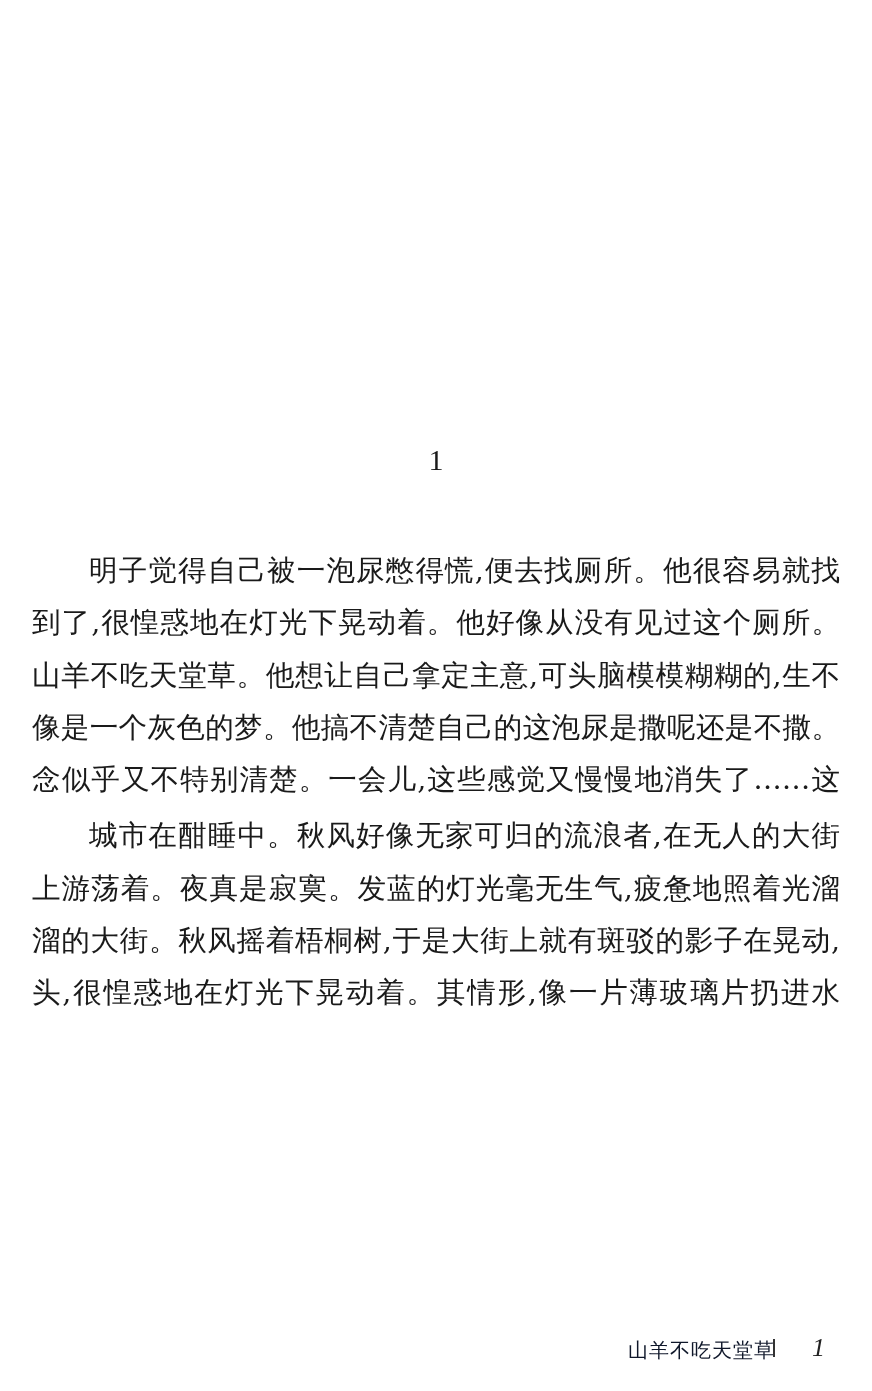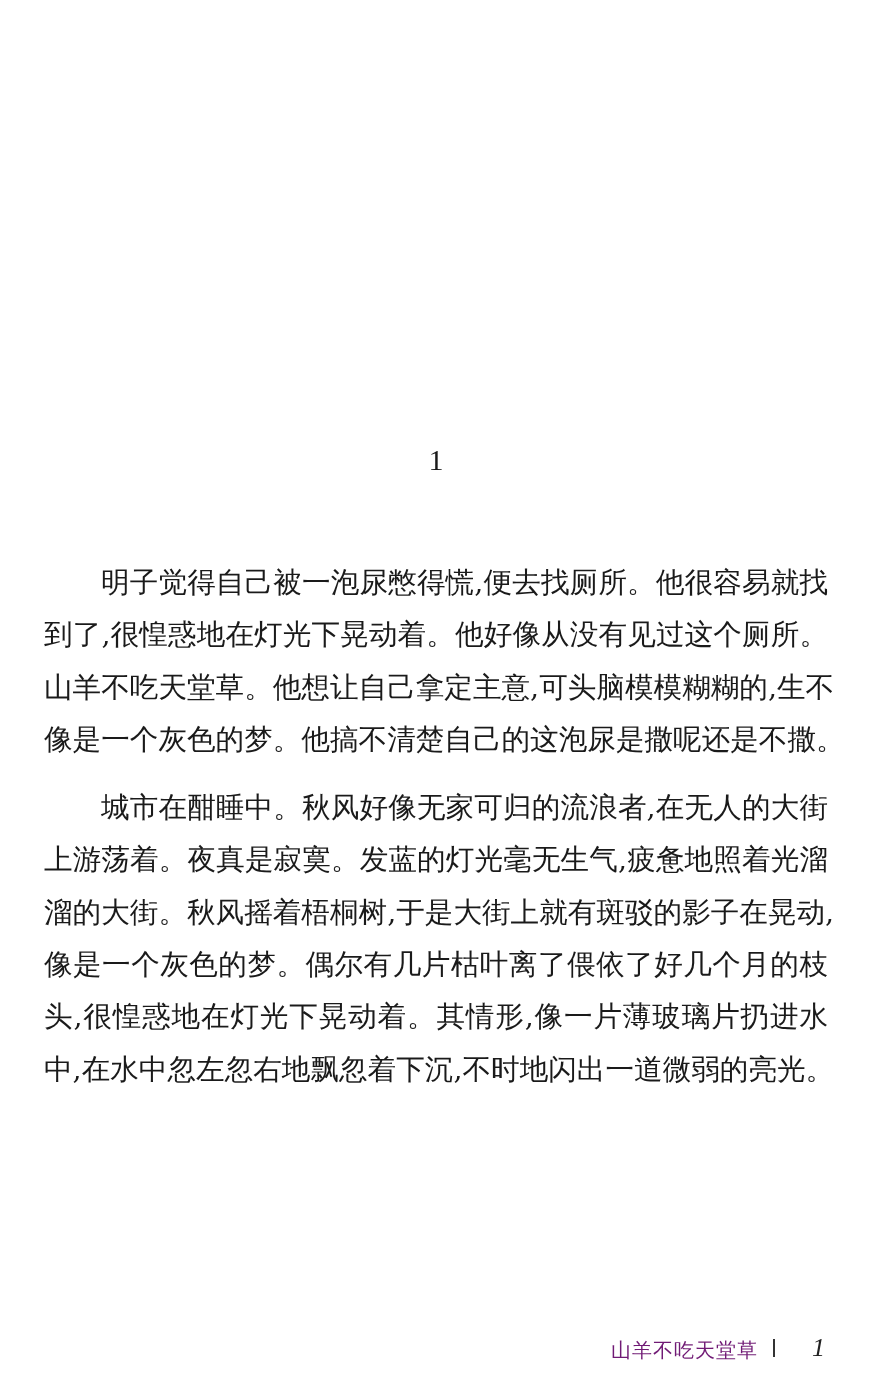--- a/index.html
+++ b/index.html
@@ -1,50 +1,49 @@
 <!DOCTYPE html>
 <html><head>
 <meta charset="utf-8">
 <style>
   html, body { margin: 0; padding: 0; background: #ffffff; }
   body { width: 872px; height: 1391px; position: relative; overflow: hidden;
          font-family: "DejaVu Serif", "Liberation Serif", serif; color: #1a1a1a; }
   .chapter-num { position: absolute; top: 440px; left: 0; width: 872px; text-align: center;
                  font-family: "Liberation Serif", serif; font-size: 30px; line-height: 40px; }
   .body-text { position: absolute; top: 540px; left: 28px; width: 816px; }
-  .para { margin: 16px; font-size: 28.6px; line-height: 52.3px; text-align: justify;
+  .para { margin: 4px; font-size: 28.6px; line-height: 52.3px; text-align: justify;
           text-indent: 57px; letter-spacing: 0px; word-break: break-all; }
   .line { display: block; white-space: nowrap; text-align-last: justify; text-align: justify; }
   .line.last { text-align-last: left; }
   .footer { position: absolute; top: 1333px; left: 0; width: 872px; height: 36px; }
-  .footer-title { position: absolute; left: 611px; top: 4px; font-family: "DejaVu Sans", sans-serif;
-                  font-size: 20px; color: #701a75; letter-spacing: 1px; }
+  .footer-title { position: absolute; left: 628px; top: 4px; font-family: "DejaVu Sans", sans-serif;
+                  font-size: 20px; color: #0f172a; letter-spacing: 1px; }
   .footer-sep { position: absolute; left: 773px; top: 6px; width: 2px; height: 18px; background: #333; }
   .footer-page { position: absolute; left: 812px; top: 0px; font-family: "Liberation Serif", serif;
                  font-style: italic; font-size: 26px; color: #222; }
 </style>
 </head>
 <body>
 
 <div class="chapter-num">1</div>
 
 <div class="body-text">
   <div class="para">
     <span class="line">明子觉得自己被一泡尿憋得慌,便去找厕所。他很容易就找</span>
     <span class="line" style="text-indent:0">到了,很惶惑地在灯光下晃动着。他好像从没有见过这个厕所。</span>
     <span class="line" style="text-indent:0">山羊不吃天堂草。他想让自己拿定主意,可头脑模模糊糊的,生不</span>
     <span class="line" style="text-indent:0">像是一个灰色的梦。他搞不清楚自己的这泡尿是撒呢还是不撒。</span>
+    <span class="line" style="text-indent:0">念似乎又不特别清楚。一会儿,这些感觉又慢慢地消失了……这</span>
   </div>
   <div class="para">
     <span class="line">城市在酣睡中。秋风好像无家可归的流浪者,在无人的大街</span>
     <span class="line" style="text-indent:0">上游荡着。夜真是寂寞。发蓝的灯光毫无生气,疲惫地照着光溜</span>
     <span class="line" style="text-indent:0">溜的大街。秋风摇着梧桐树,于是大街上就有斑驳的影子在晃动,</span>
-    <span class="line" style="text-indent:0">像是一个灰色的梦。偶尔有几片枯叶离了偎依了好几个月的枝</span>
     <span class="line" style="text-indent:0">头,很惶惑地在灯光下晃动着。其情形,像一片薄玻璃片扔进水</span>
-    <span class="line" style="text-indent:0">中,在水中忽左忽右地飘忽着下沉,不时地闪出一道微弱的亮光。</span>
   </div>
 </div>
 
 <div class="footer">
   <span class="footer-title">山羊不吃天堂草</span>
   <span class="footer-sep"></span>
   <span class="footer-page">1</span>
 </div>
 
 </body></html>

